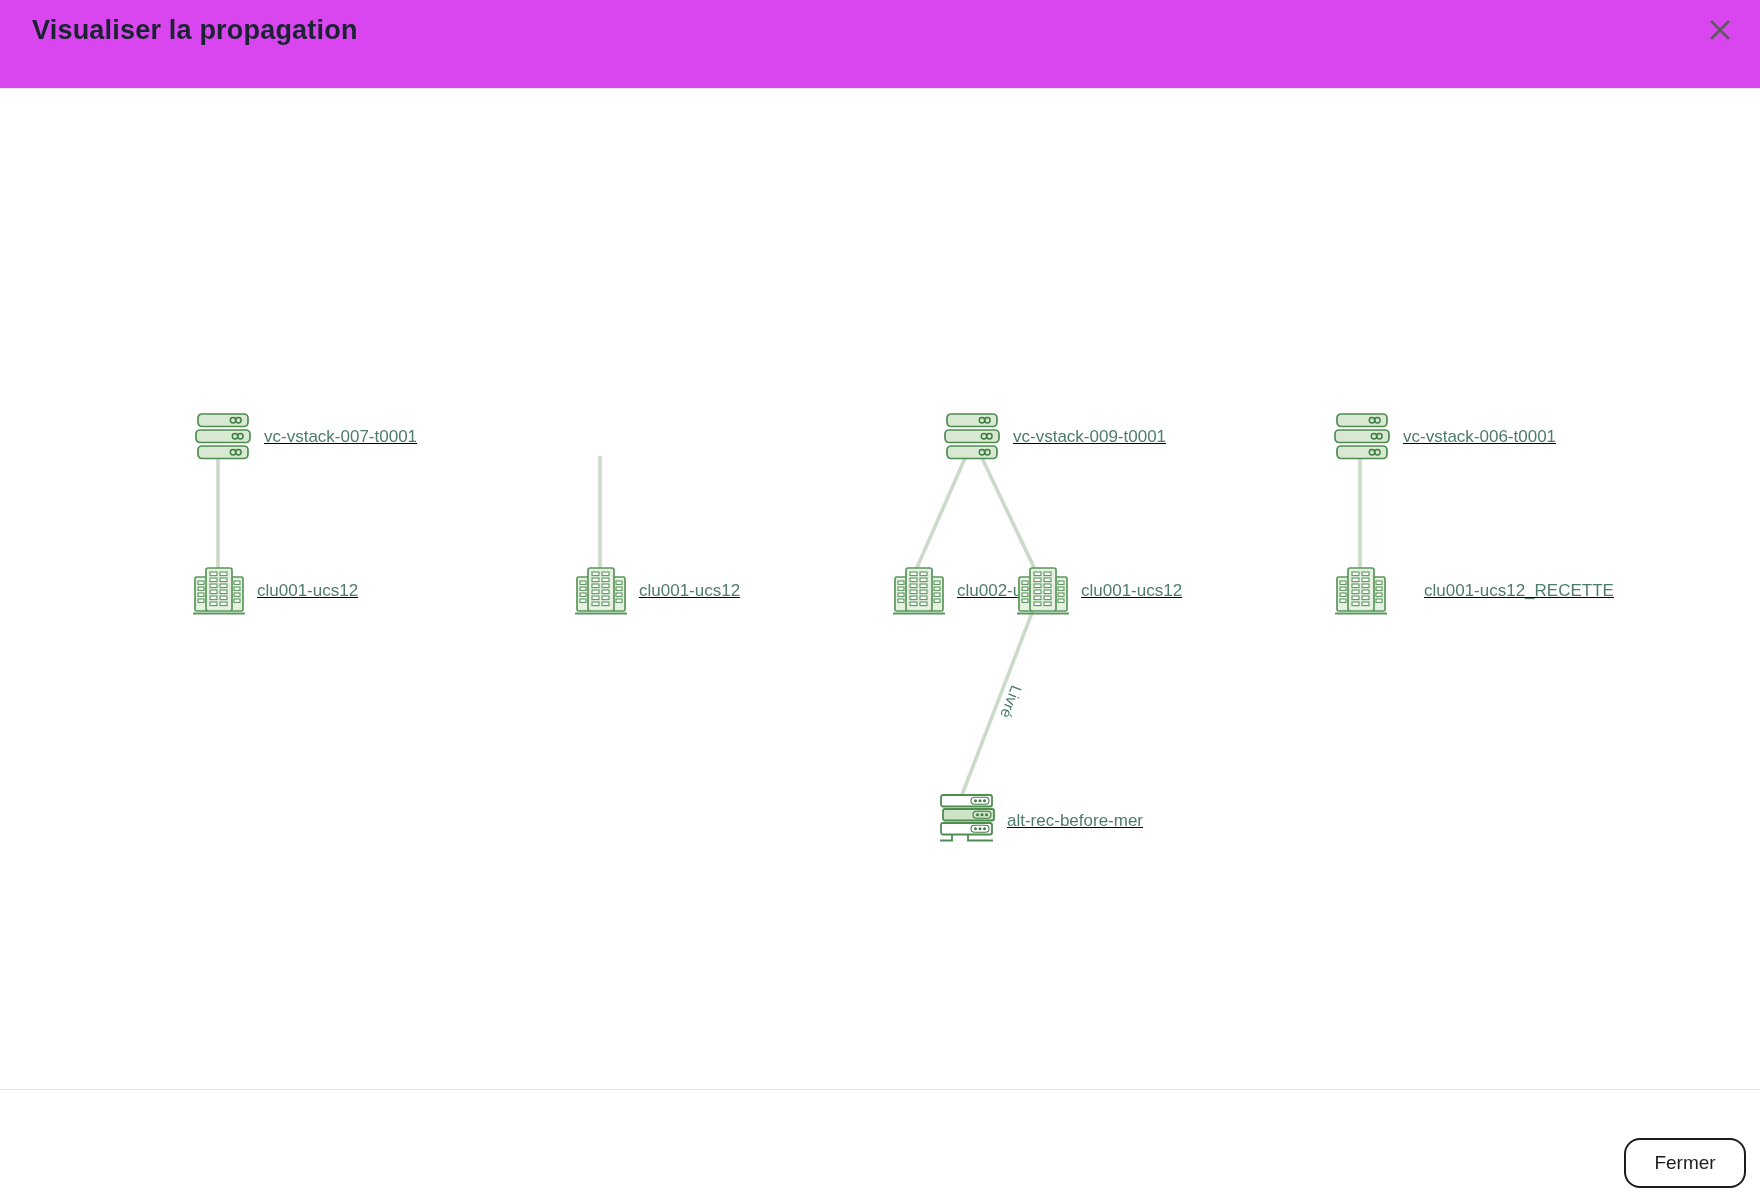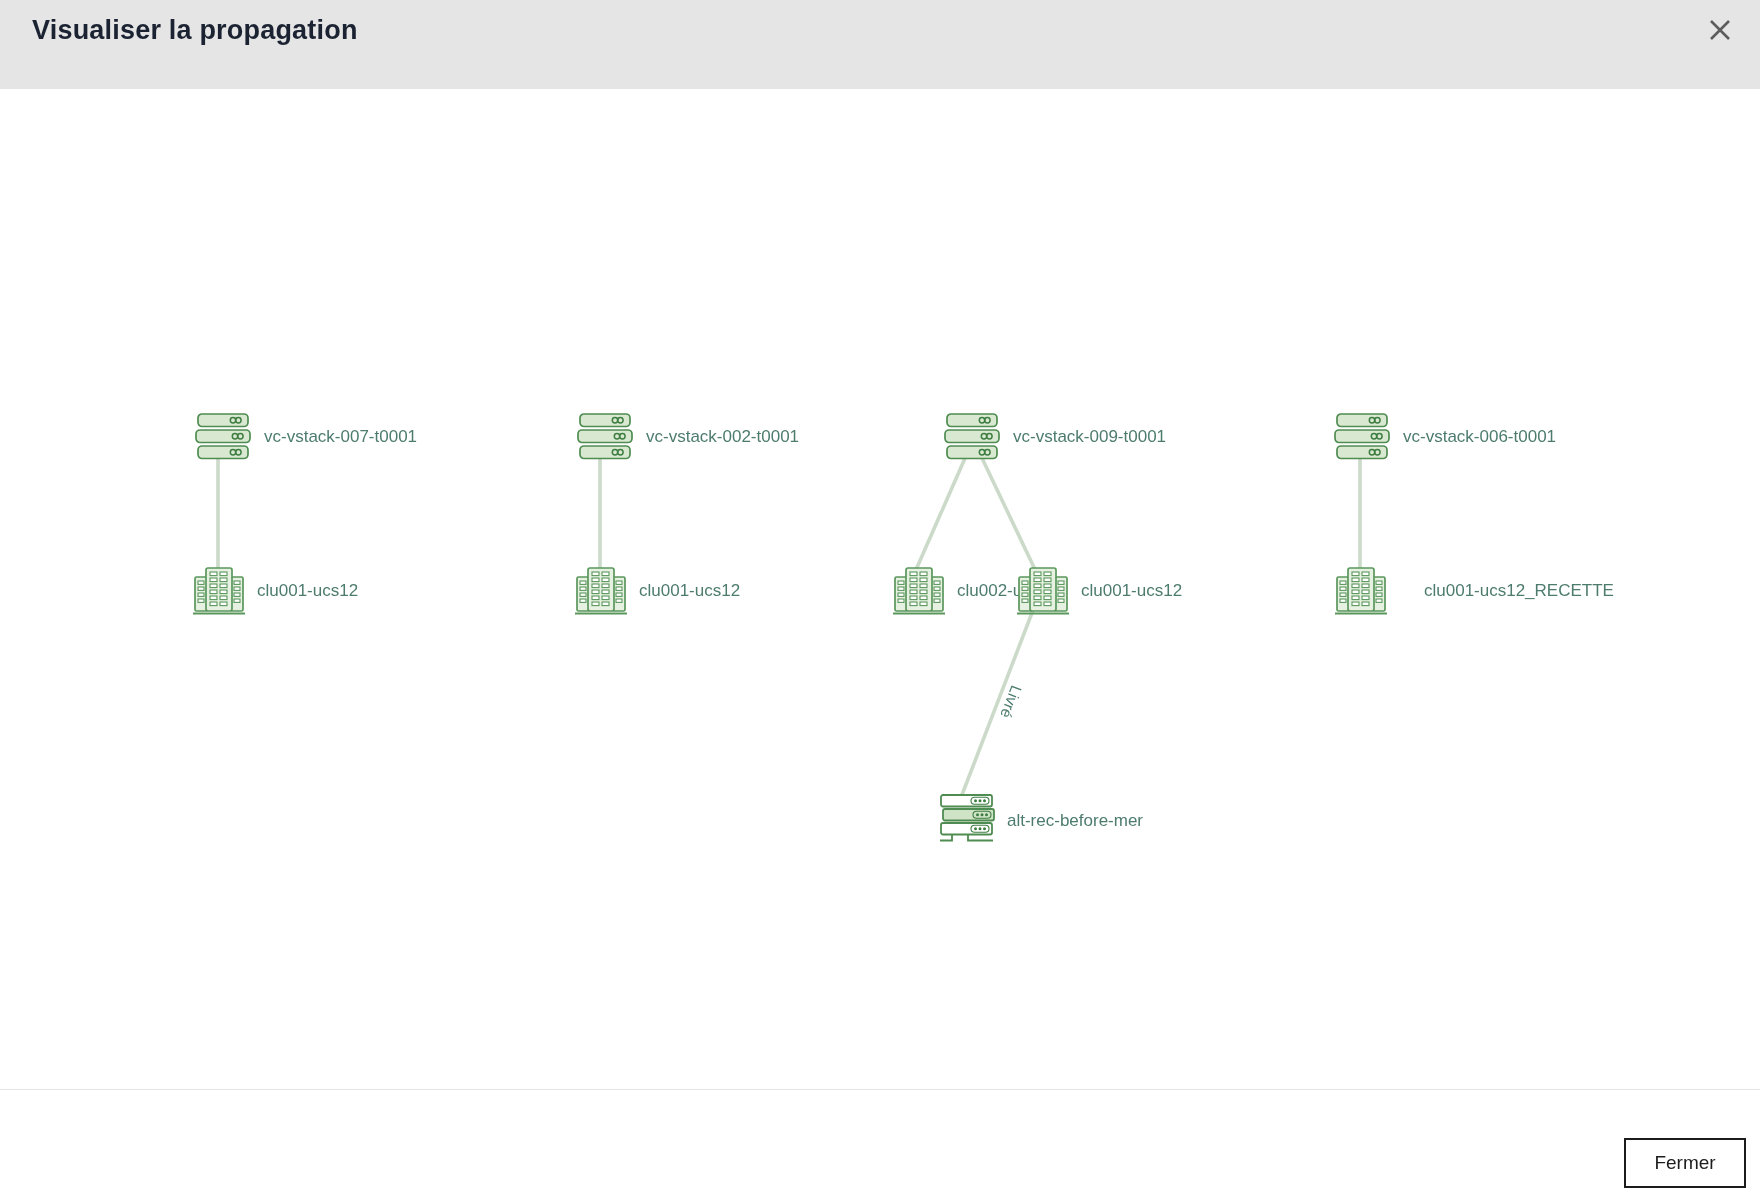--- a/index.html
+++ b/index.html
@@ -1,33 +1,33 @@
 <!DOCTYPE html>
 <html><head>
 <meta charset="utf-8">
 <style>
   html,body{margin:0;padding:0;background:#ffffff;width:1760px;height:1192px;
     font-family:"Liberation Sans","DejaVu Sans",sans-serif;overflow:hidden;position:relative;}
   .modal{position:absolute;inset:0;background:#fff;}
-  .modal-header{position:absolute;top:0;left:0;right:0;height:88px;background:#e5e5e5;z-index:5;}
+  .modal-header{position:absolute;top:0;left:0;right:0;height:88px;background:#d946ef;z-index:5;}
   .modal-title{position:absolute;left:32px;top:15px;font-size:27px;font-weight:800;
     color:#1b2332;letter-spacing:.2px;}
   .close-btn{position:absolute;right:22px;top:13px;width:36px;height:36px;border:none;background:transparent;
     cursor:pointer;padding:0;display:flex;align-items:center;justify-content:center;}
   .divider{position:absolute;left:0;right:0;height:1px;background:#e4e4e4;z-index:6;}
   .divider.top{top:88px;}
   .divider.bottom{top:1089px;}
   .graph-canvas{position:absolute;inset:0;z-index:1;}
   .edges-svg{position:absolute;left:0;top:0;}
-  .node{position:absolute;display:flex;align-items:center;gap:11px;z-index:2;cursor:pointer;}
+  .node{position:absolute;display:flex;align-items:center;gap:11px;z-index:2;cursor:pointer;text-decoration:underline;}
   .node .icon{display:block;line-height:0;}
   .node .label{font-size:17px;color:#4d7c6e;white-space:nowrap;}
   .modal-footer{position:absolute;left:0;right:0;top:1090px;bottom:0;background:#fff;z-index:5;}
   .fermer-btn{position:absolute;right:14px;top:48px;min-width:122px;height:50px;background:#fff;
-    border:2px solid #1c1c1c;border-radius:0;font-size:19px;color:#1c1c1c;
+    border:2px solid #1c1c1c;border-radius:16px;font-size:19px;color:#1c1c1c;
     font-family:"Liberation Sans","DejaVu Sans",sans-serif;cursor:pointer;padding:0 26px;}
 </style>
 </head>
 <body>
 
 <div class="modal">
 
   <div class="graph-canvas">
       <svg width="1760" height="1192" class="edges-svg">
         <line x1="218" y1="456" x2="218" y2="572" stroke="#cbdac9" stroke-width="3.6"></line>
@@ -49,38 +49,20 @@
               <circle cx="38" cy="7.2" r="2.7"></circle>
               <circle cx="43.4" cy="7.2" r="2.7"></circle>
               <circle cx="40" cy="23.2" r="2.7"></circle>
               <circle cx="45.4" cy="23.2" r="2.7"></circle>
               <circle cx="38" cy="39.2" r="2.7"></circle>
               <circle cx="43.4" cy="39.2" r="2.7"></circle>
             </g>
           </svg></span>
         <span class="label">vc-vstack-007-t0001</span>
       </div>
-      <div class="node" style="left: 577px; top: 413px;">
-        <span class="icon"><svg width="58" height="47" viewBox="0 0 58 47">
-            <g fill="#d9e9d1" stroke="#4f8c51" stroke-width="1.7">
-              <rect x="3" y="1" width="50" height="12.5" rx="4"></rect>
-              <rect x="1" y="17" width="54" height="12.5" rx="4"></rect>
-              <rect x="3" y="33" width="50" height="12.5" rx="4"></rect>
-            </g>
-            <g fill="none" stroke="#3e7d41" stroke-width="1.5">
-              <circle cx="38" cy="7.2" r="2.7"></circle>
-              <circle cx="43.4" cy="7.2" r="2.7"></circle>
-              <circle cx="40" cy="23.2" r="2.7"></circle>
-              <circle cx="45.4" cy="23.2" r="2.7"></circle>
-              <circle cx="38" cy="39.2" r="2.7"></circle>
-              <circle cx="43.4" cy="39.2" r="2.7"></circle>
-            </g>
-          </svg></span>
-        <span class="label">vc-vstack-002-t0001</span>
-      </div>
       <div class="node" style="left: 944px; top: 413px;">
         <span class="icon"><svg width="58" height="47" viewBox="0 0 58 47">
             <g fill="#d9e9d1" stroke="#4f8c51" stroke-width="1.7">
               <rect x="3" y="1" width="50" height="12.5" rx="4"></rect>
               <rect x="1" y="17" width="54" height="12.5" rx="4"></rect>
               <rect x="3" y="33" width="50" height="12.5" rx="4"></rect>
             </g>
             <g fill="none" stroke="#3e7d41" stroke-width="1.5">
               <circle cx="38" cy="7.2" r="2.7"></circle>
               <circle cx="43.4" cy="7.2" r="2.7"></circle>

